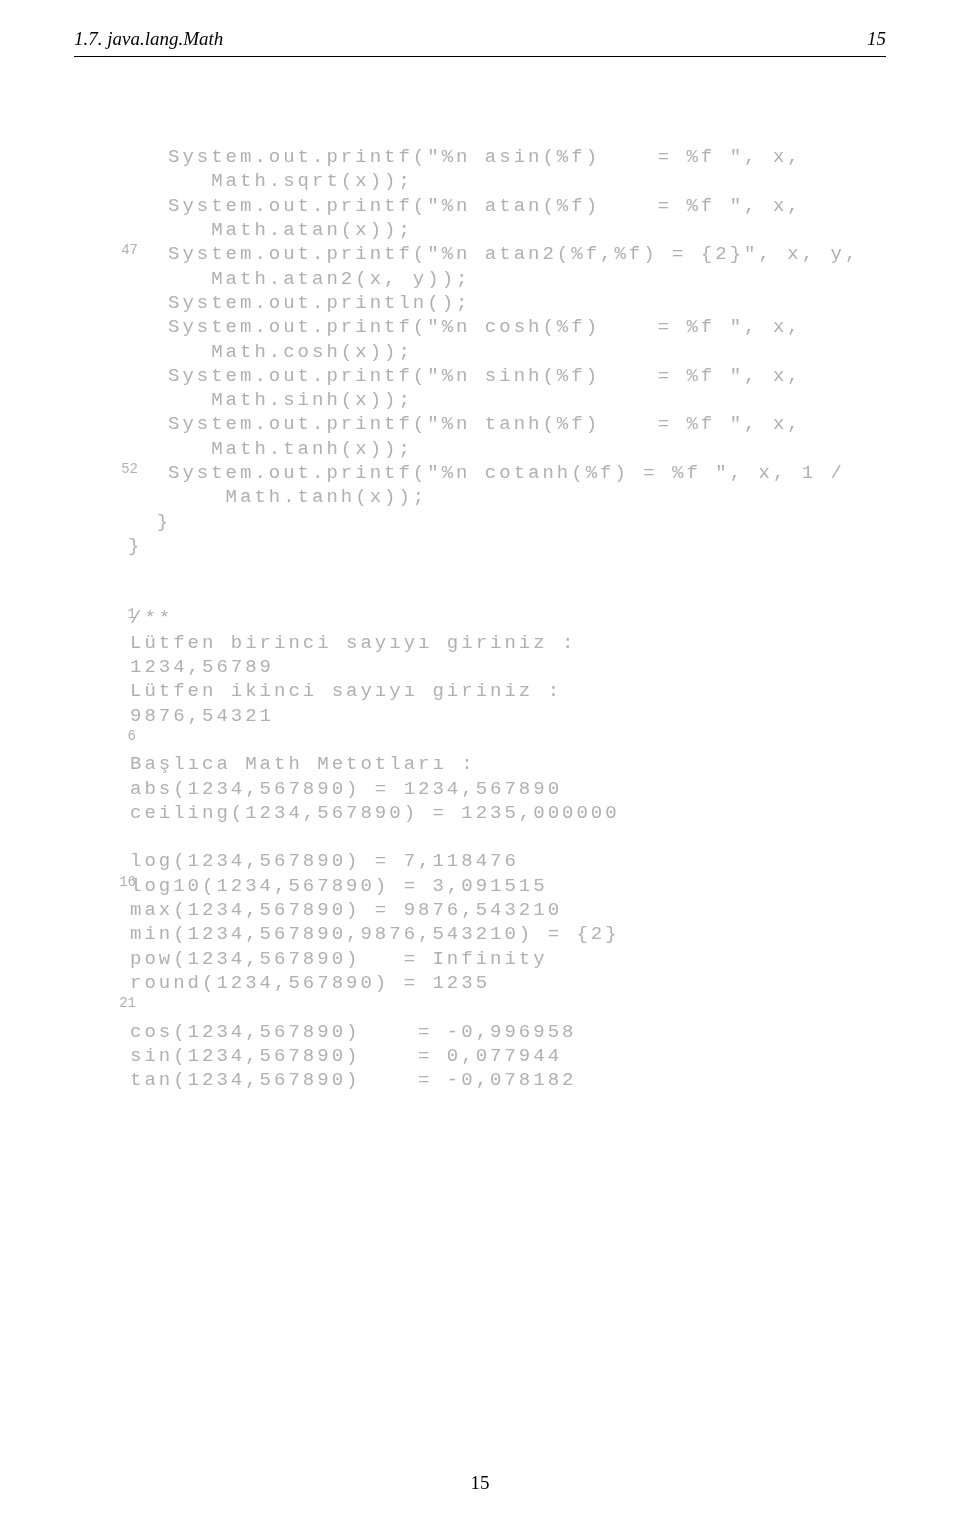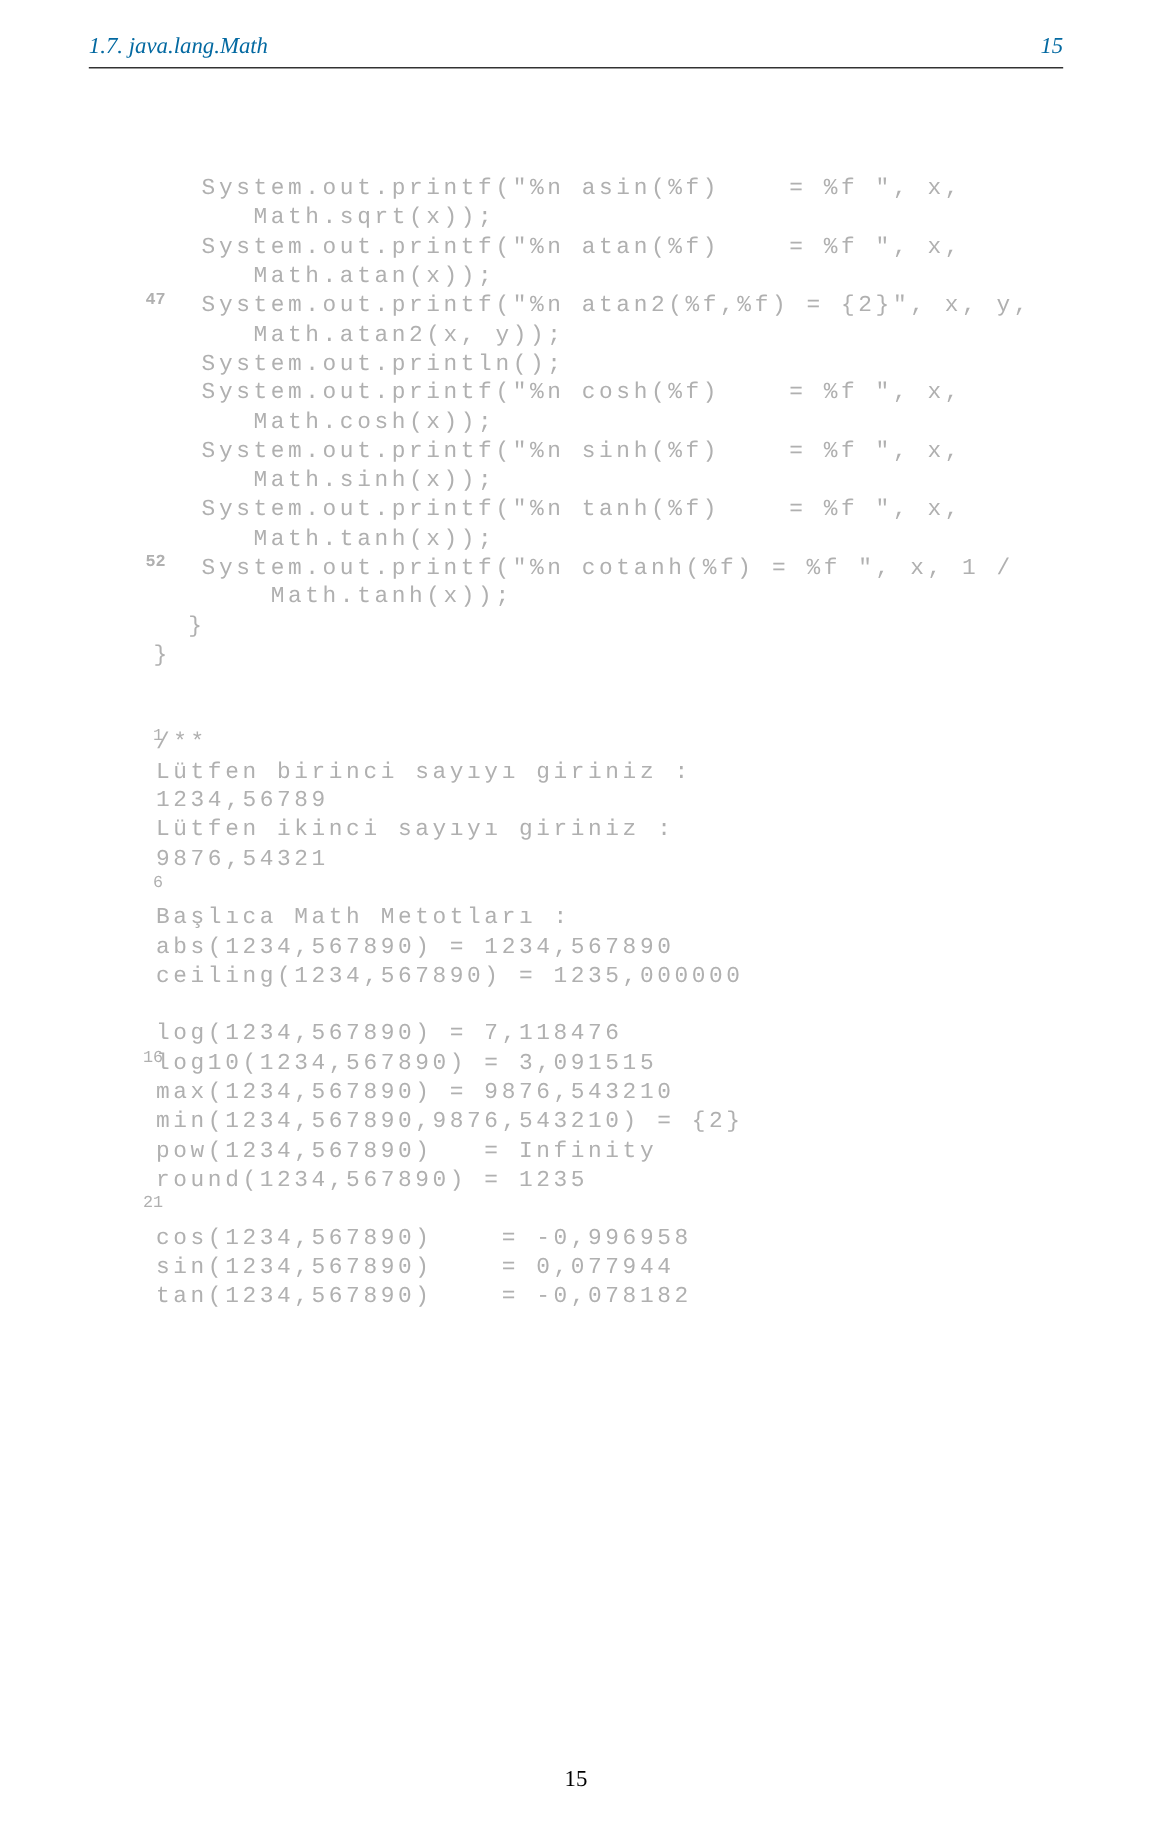--- a/index.html
+++ b/index.html
@@ -11,21 +11,21 @@
       padding: 0;
       position: relative;
     }
     .header {
       display: flex;
       justify-content: space-between;
       align-items: flex-start;
       padding: 28px 74px 6px 74px;
       font-style: italic;
       font-size: 19px;
-      color: #0369a1;
+      color: #000000;
     }
     .header-line {
       margin: 0 74px;
       border: none;
       border-top: 1px solid #000;
     }
     .code-block {
       margin: 88px 130px 0 168px;
       font-family: 'Courier New', monospace;
       font-size: 19px;
@@ -48,21 +48,21 @@
     }
     .line-num {
       position: absolute;
       left: -60px;
       color: #b0b0b0;
       font-size: 14px;
       letter-spacing: 0;
       width: 30px;
       text-align: right;
     }
-    .code-block .line-num { left: -60px; font-weight: bold; }
+    .code-block .line-num { left: -60px; }
     .code-block-2 .line-num { left: -24px; }
     .footer {
       position: absolute;
       bottom: 28px;
       left: 0;
       right: 0;
       text-align: center;
       font-size: 19px;
     }
   </style>

